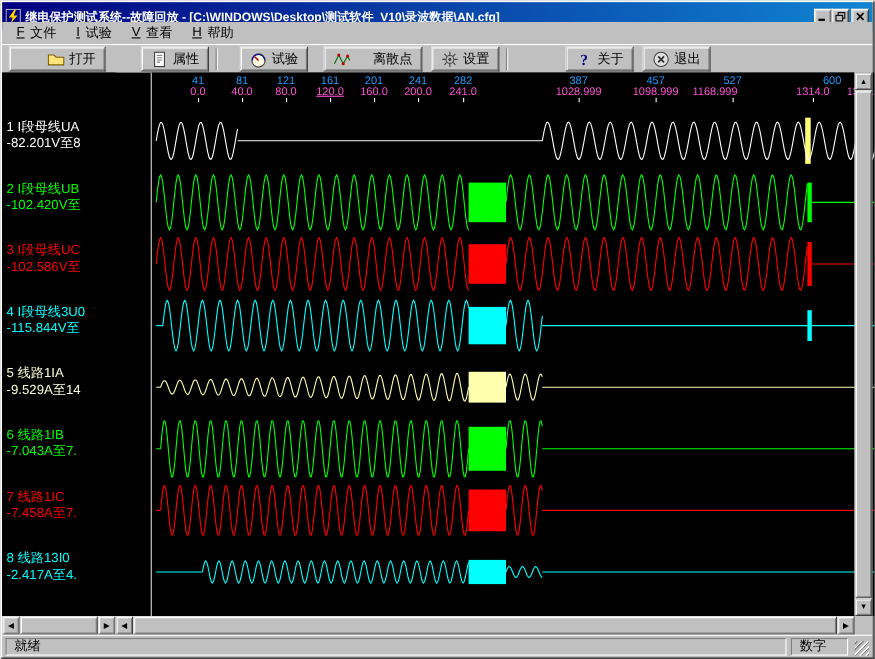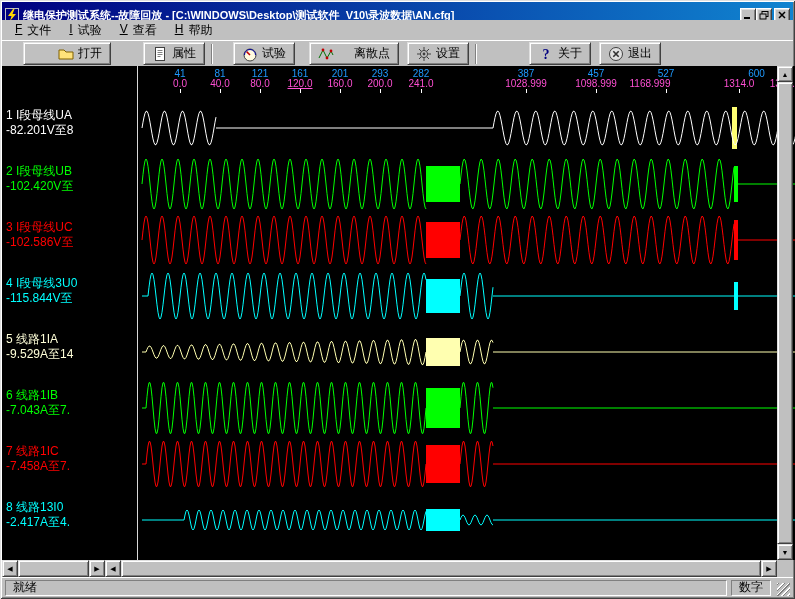--- a/index.html
+++ b/index.html
@@ -62,21 +62,21 @@
   .hscroll-row { position:absolute; top:560px; left:2px; width:791px; height:17px; display:flex; background:#c0c0c0; }
   .mini-hscroll { width:103px; height:17px; display:flex; }
   .main-hscroll { width:672px; height:17px; display:flex; }
   .corner { width:16px; height:17px; background:#c0c0c0; }
   
   .statusbar { position:absolute; top:577px; left:2px; width:791px; height:20px; background:#c0c0c0;
     border-top:1px solid #ffffff; display:flex; align-items:center; gap:4px; padding:1px 3px; font-size:12px; }
   .status-pane { border:1px solid; border-color:#808080 #ffffff #ffffff #808080;
     height:16px; display:flex; align-items:center; padding:0 7px; color:#000; }
   .pane-ready { flex:1; }
-  .pane-num { width:40px; }
+  .pane-num { width:52px; }
   .grip { width:13px; height:13px; margin-left:2px; align-self:flex-end;
     background:repeating-linear-gradient(135deg, #ffffff 0 1px, #808080 1px 2px, transparent 2px 4px); }
 </style>
 </head>
 <body>
 
 <div class="window">
 
   <div class="titlebar">
     <span class="app-icon">
@@ -120,21 +120,21 @@
         <span class="mkey">V</span>
         <span>查看</span>
       </div>
       <div class="menu-item">
         <span class="mkey">H</span>
         <span>帮助</span>
       </div>
     </div>
 
   <div class="toolbar" id="toolbar">
-      <button class="tbtn" style="margin-left: 15px; padding-left: 34px;">
+      <button class="tbtn" style="margin-left: 0px; padding-left: 34px;">
         <span class="ticon">
           <svg width="16" height="16" viewBox="0 0 16 16">
             <path d="M1 13 V4 h5 l2 2 h7 v7 Z" fill="#ffe27a" stroke="#806000"></path>
           </svg>
         </span>
         <span>打开</span>
       </button>
       <button class="tbtn" style="margin-left: 32px;">
         <span class="ticon">
           <svg width="16" height="16" viewBox="0 0 16 16">
@@ -240,21 +240,21 @@
         <div class="ruler-tick" style="left: 82px; background: rgb(255, 255, 255);"></div>
         <span class="ruler-sample" style="left: 122px; color: rgb(30, 154, 255);">121</span>
         <span class="ruler-time" style="left: 122px; color: rgb(255, 80, 212);">80.0</span>
         <div class="ruler-tick" style="left: 122px; background: rgb(255, 255, 255);"></div>
         <span class="ruler-sample" style="left: 162px; color: rgb(30, 154, 255);">161</span>
         <span class="ruler-time" style="left: 162px; color: rgb(255, 80, 212); text-decoration: underline;">120.0</span>
         <div class="ruler-tick" style="left: 162px; background: rgb(255, 255, 255);"></div>
         <span class="ruler-sample" style="left: 202px; color: rgb(30, 154, 255);">201</span>
         <span class="ruler-time" style="left: 202px; color: rgb(255, 80, 212);">160.0</span>
         <div class="ruler-tick" style="left: 202px; background: rgb(255, 255, 255);"></div>
-        <span class="ruler-sample" style="left: 242px; color: rgb(30, 154, 255);">293</span>
+        <span class="ruler-sample" style="left: 242px; color: rgb(30, 154, 255);">241</span>
         <span class="ruler-time" style="left: 242px; color: rgb(255, 80, 212);">200.0</span>
         <div class="ruler-tick" style="left: 242px; background: rgb(255, 255, 255);"></div>
         <span class="ruler-sample" style="left: 283px; color: rgb(30, 154, 255);">282</span>
         <span class="ruler-time" style="left: 283px; color: rgb(255, 80, 212);">241.0</span>
         <div class="ruler-tick" style="left: 283px; background: rgb(255, 255, 255);"></div>
         <span class="ruler-sample" style="left: 388px; color: rgb(30, 154, 255);">387</span>
         <span class="ruler-time" style="left: 388px; color: rgb(255, 80, 212);">1028.999</span>
         <div class="ruler-tick" style="left: 388px; background: rgb(255, 255, 255);"></div>
         <span class="ruler-sample" style="left: 458px; color: rgb(30, 154, 255);">457</span>
         <span class="ruler-time" style="left: 458px; color: rgb(255, 80, 212);">1098.999</span>

